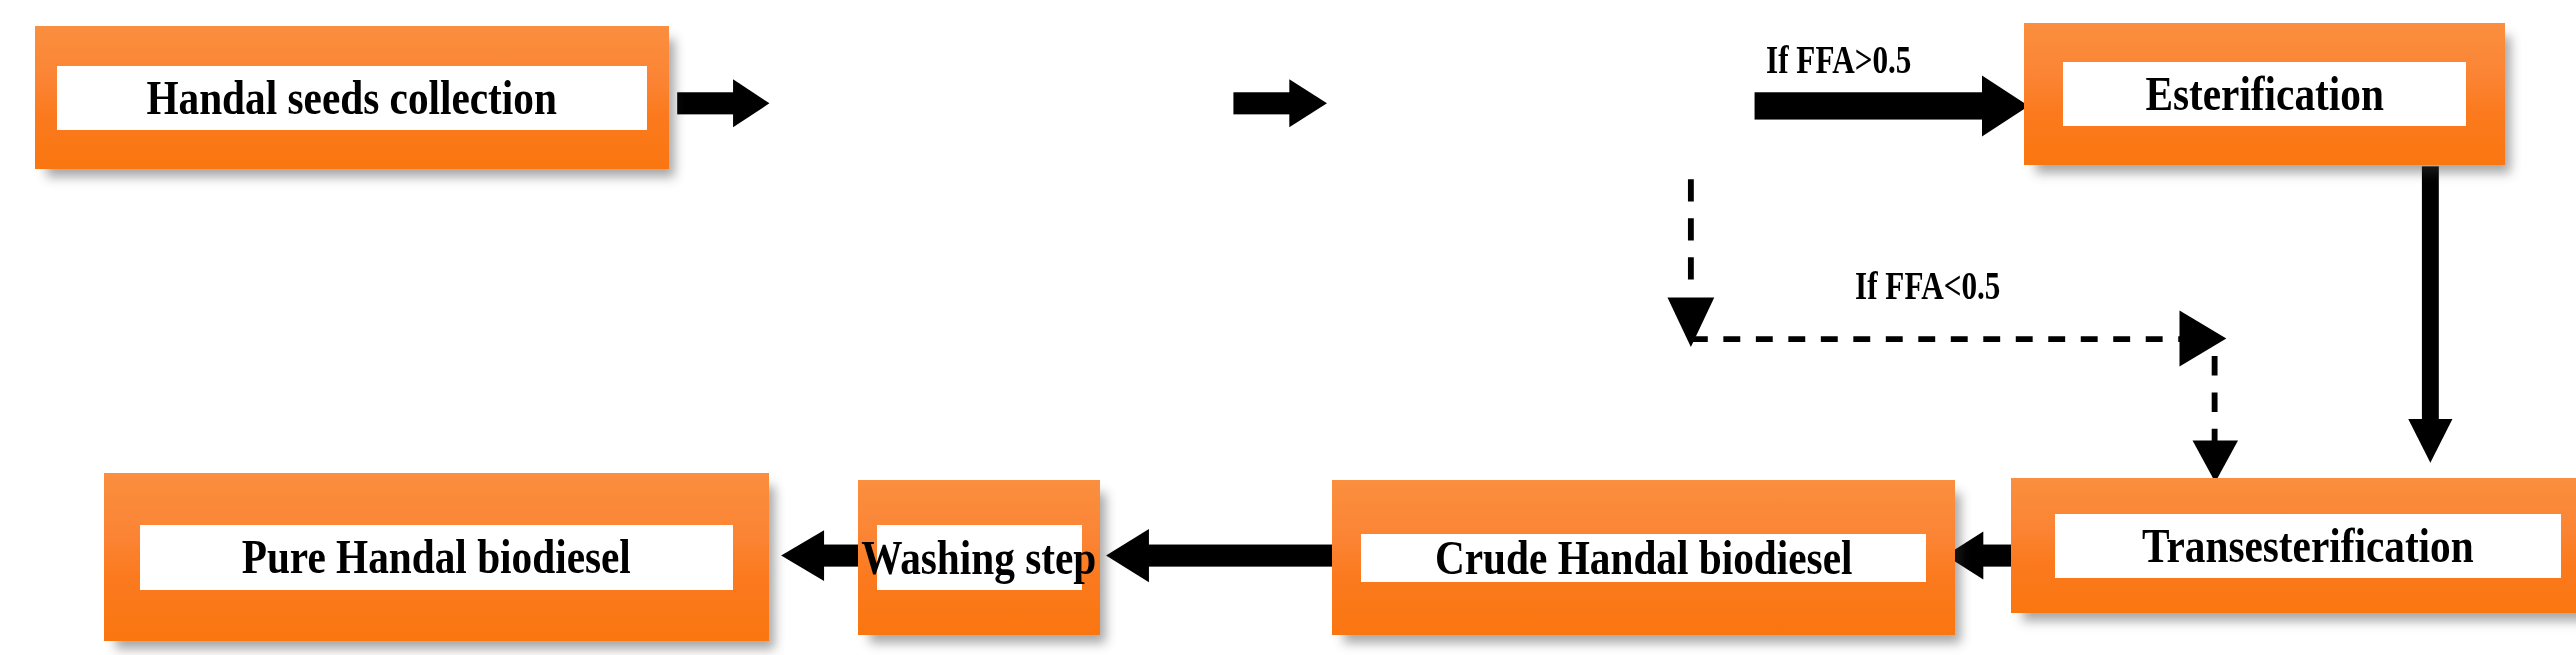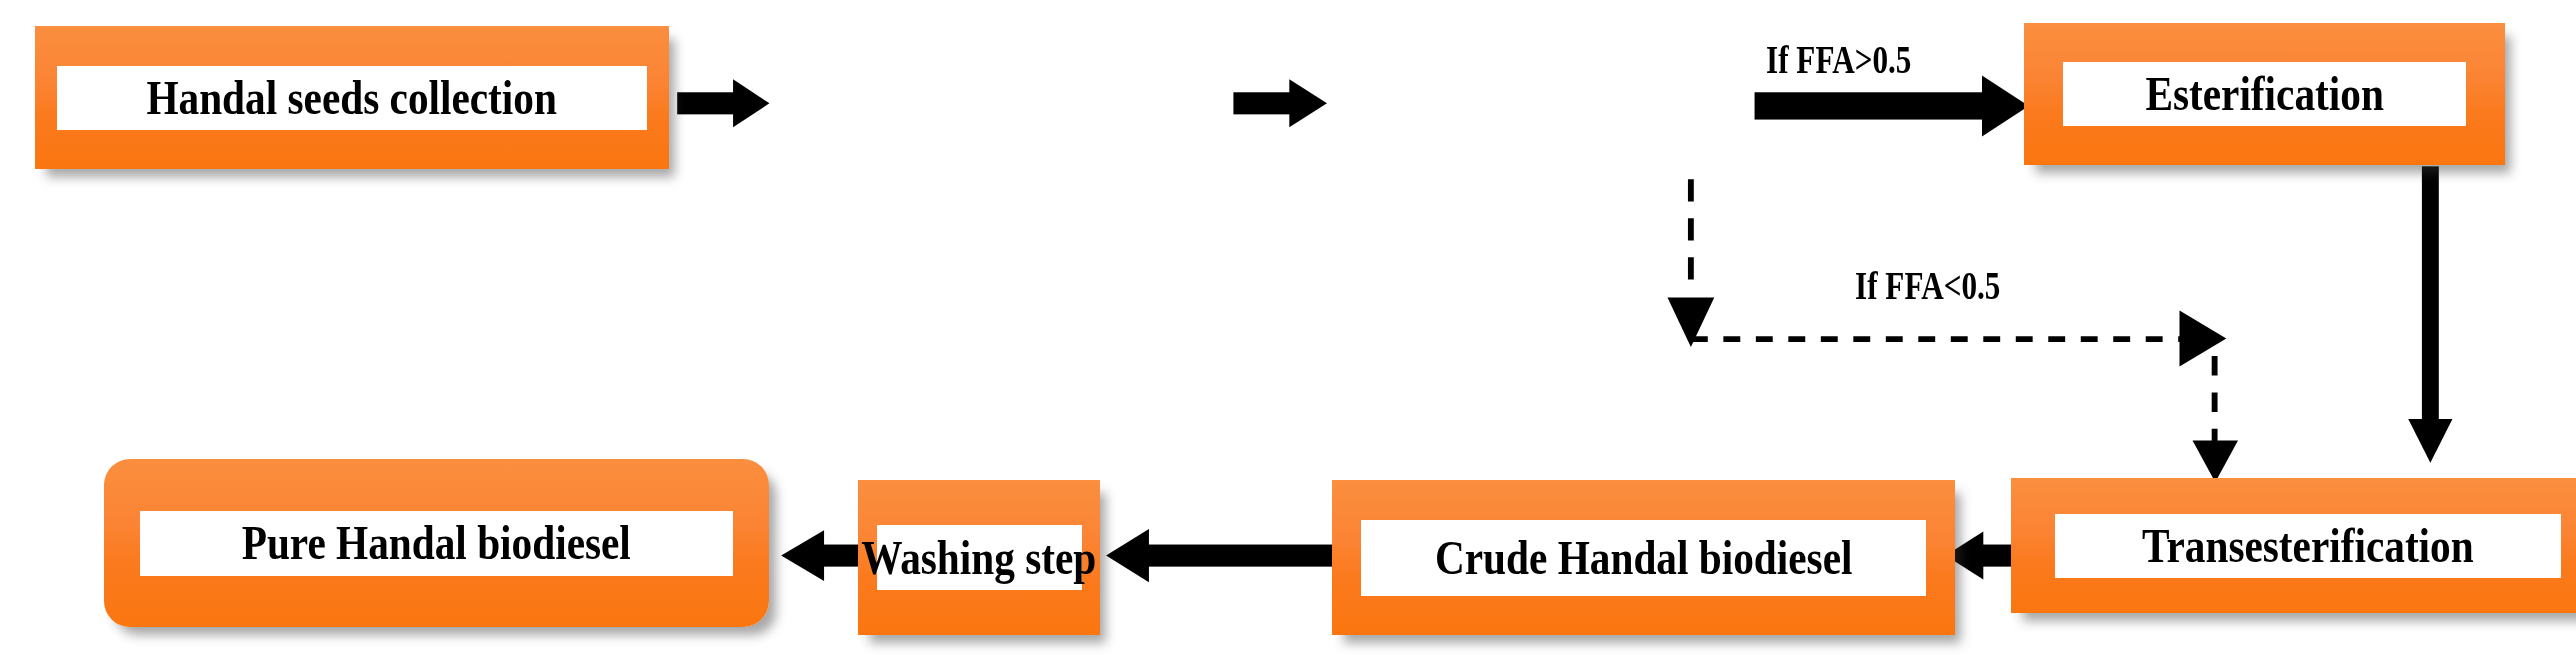--- a/index.html
+++ b/index.html
@@ -131,34 +131,34 @@
   </div>
 
 
 
   <div class="node" style="left:2024px; top:23px; width:481px; height:142px;">
     <div class="plate" style="margin:44px 31px; width:403px; height:64px;">
       <span style="font-size:48px;">Esterification</span>
     </div>
   </div>
 
-  <div class="node" style="left:104px; top:459px; width:665px; height:168px;border-radius:26px;">
+  <div class="node" style="left:104px; top:473px; width:665px; height:168px;">
     <div class="plate" style="margin:43px 36px; width:598px; height:65px;">
       <span style="font-size:48px;">Pure Handal biodiesel</span>
     </div>
   </div>
 
   <div class="node" style="left:858px; top:480px; width:242px; height:155px;">
     <div class="plate" style="margin:36px 14px; width:205px; height:65px;">
       <span style="font-size:48px;">Washing step</span>
     </div>
   </div>
 
   <div class="node" style="left:1332px; top:480px; width:623px; height:155px;">
-    <div class="plate" style="margin:33px 26px; width:565px; height:76px;">
+    <div class="plate" style="margin:33px 26px; width:565px; height:48px;">
       <span style="font-size:48px;">Crude Handal biodiesel</span>
     </div>
   </div>
 
   <div class="node" style="left:2011px; top:478px; width:593px; height:135px;">
     <div class="plate" style="margin:27px 19.5px; width:506px; height:64px;">
       <span style="font-size:48px;">Transesterification</span>
     </div>
   </div>
 

